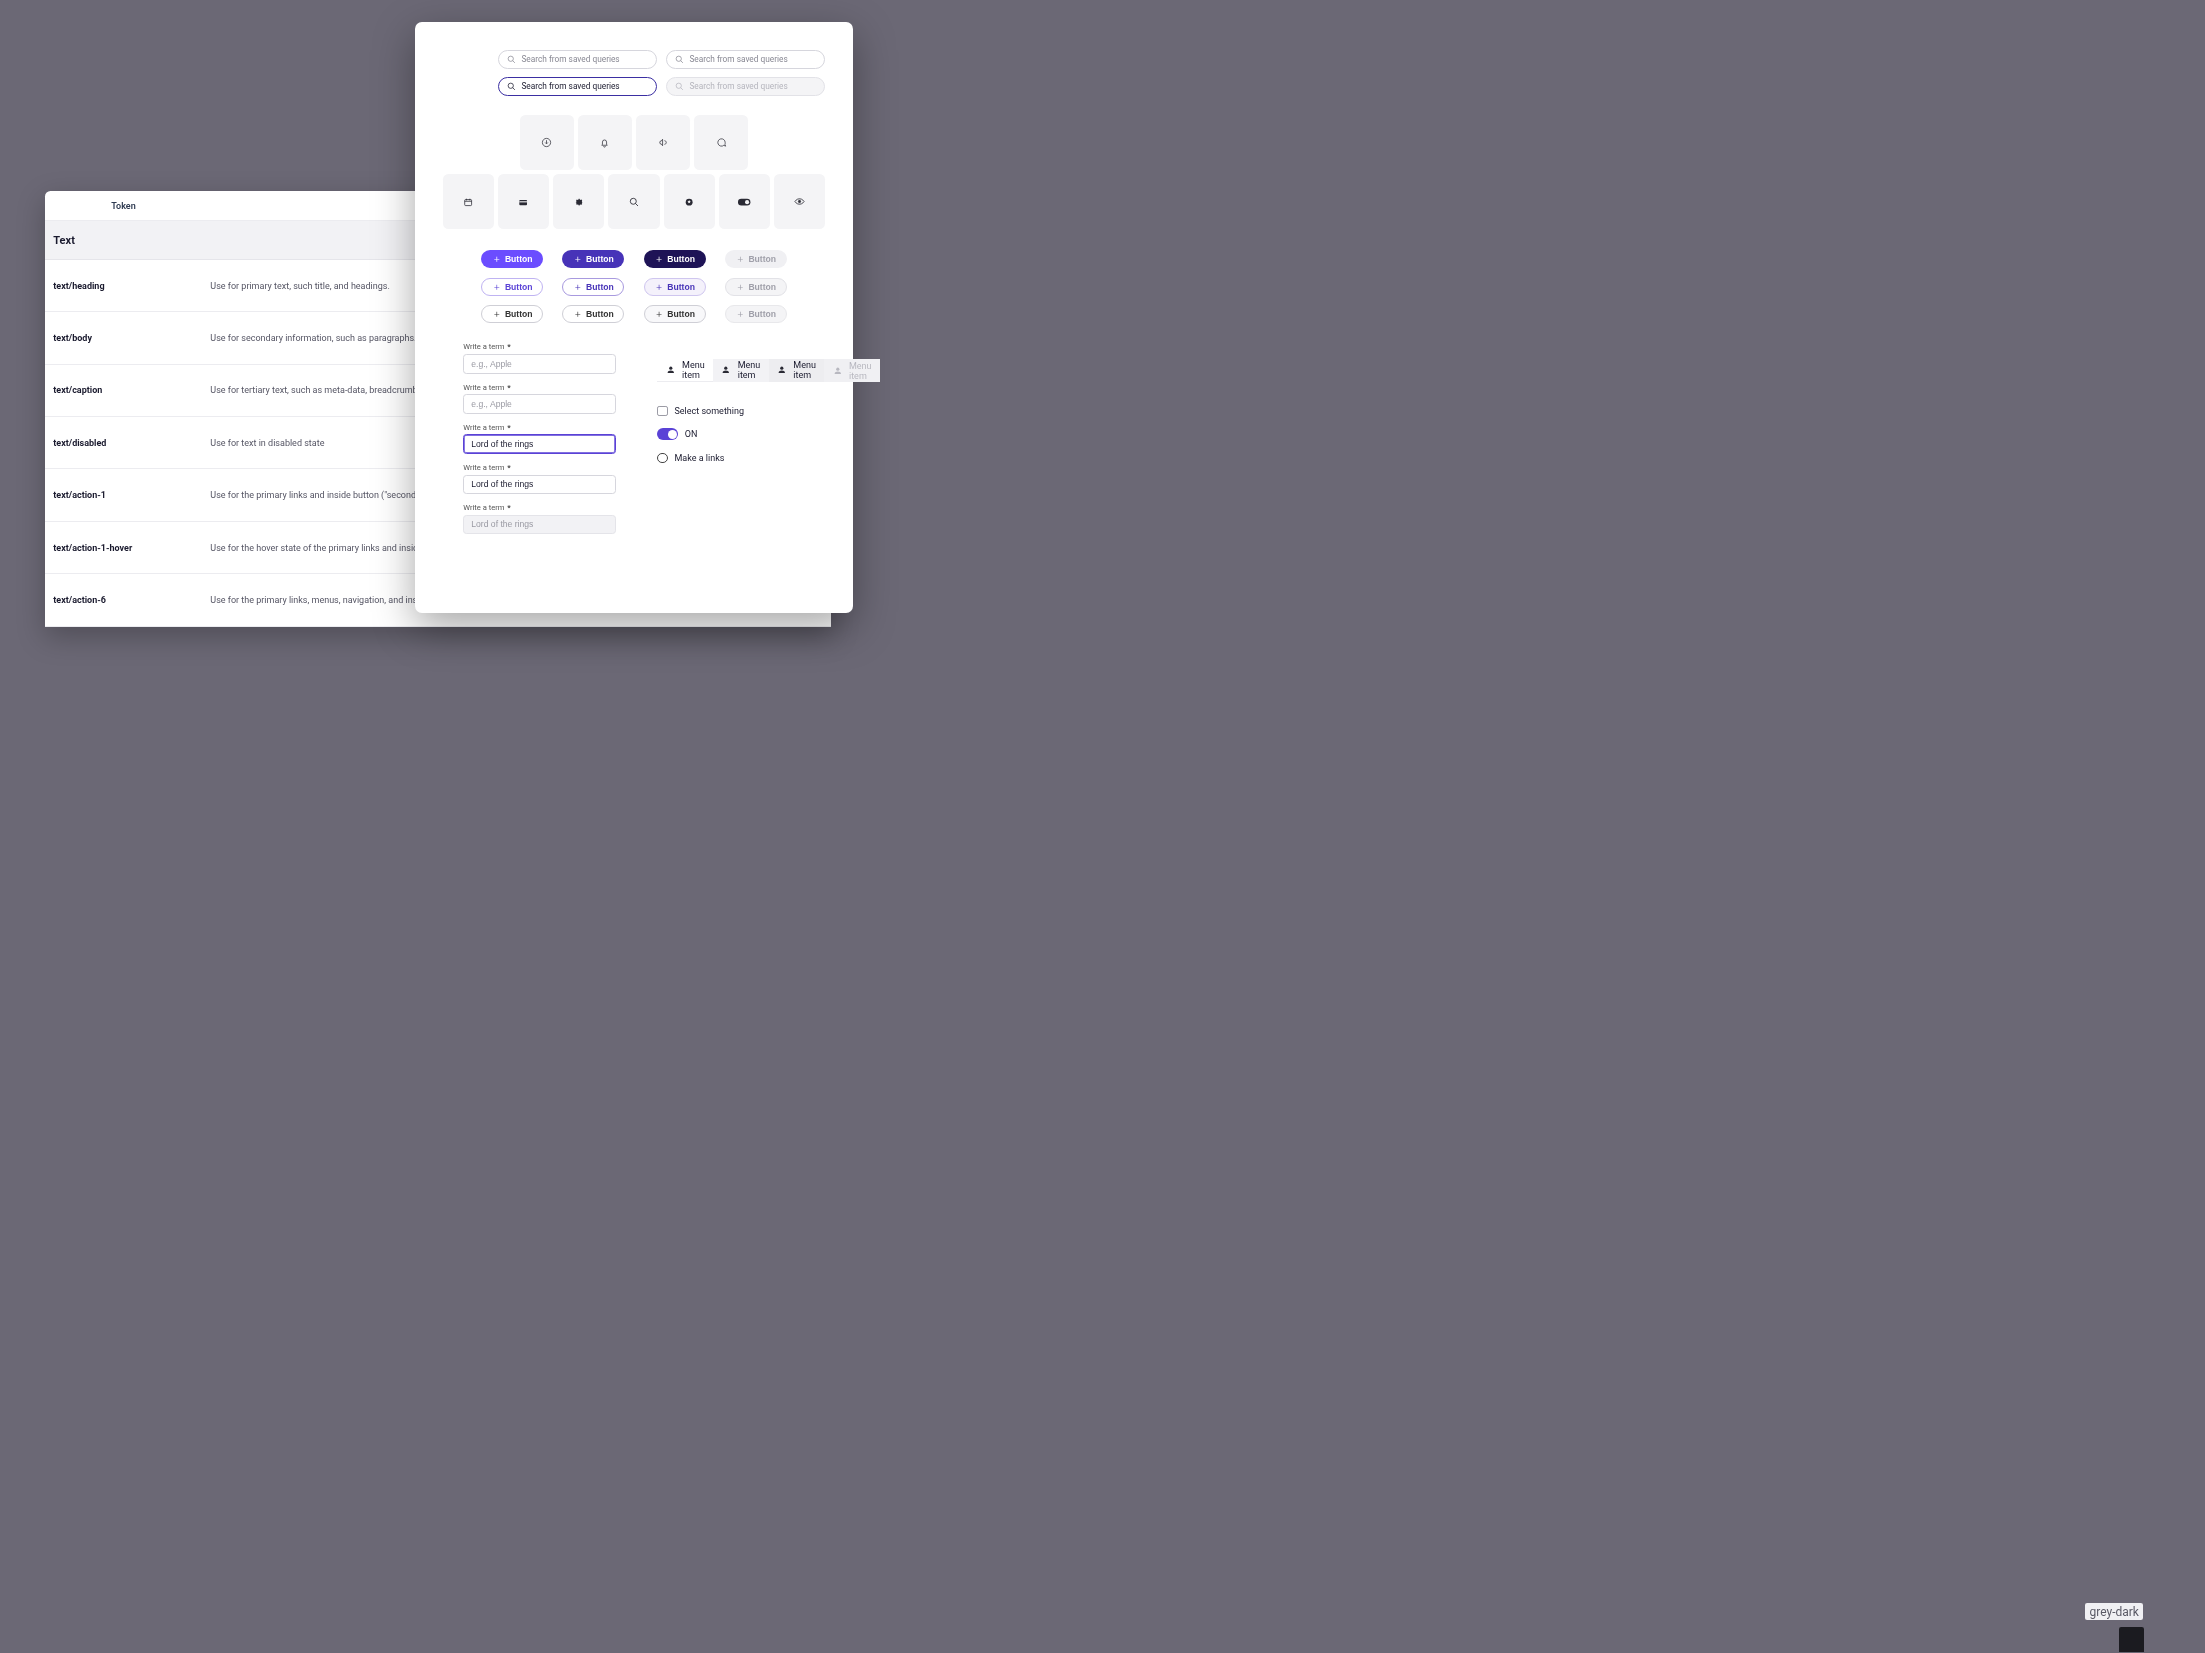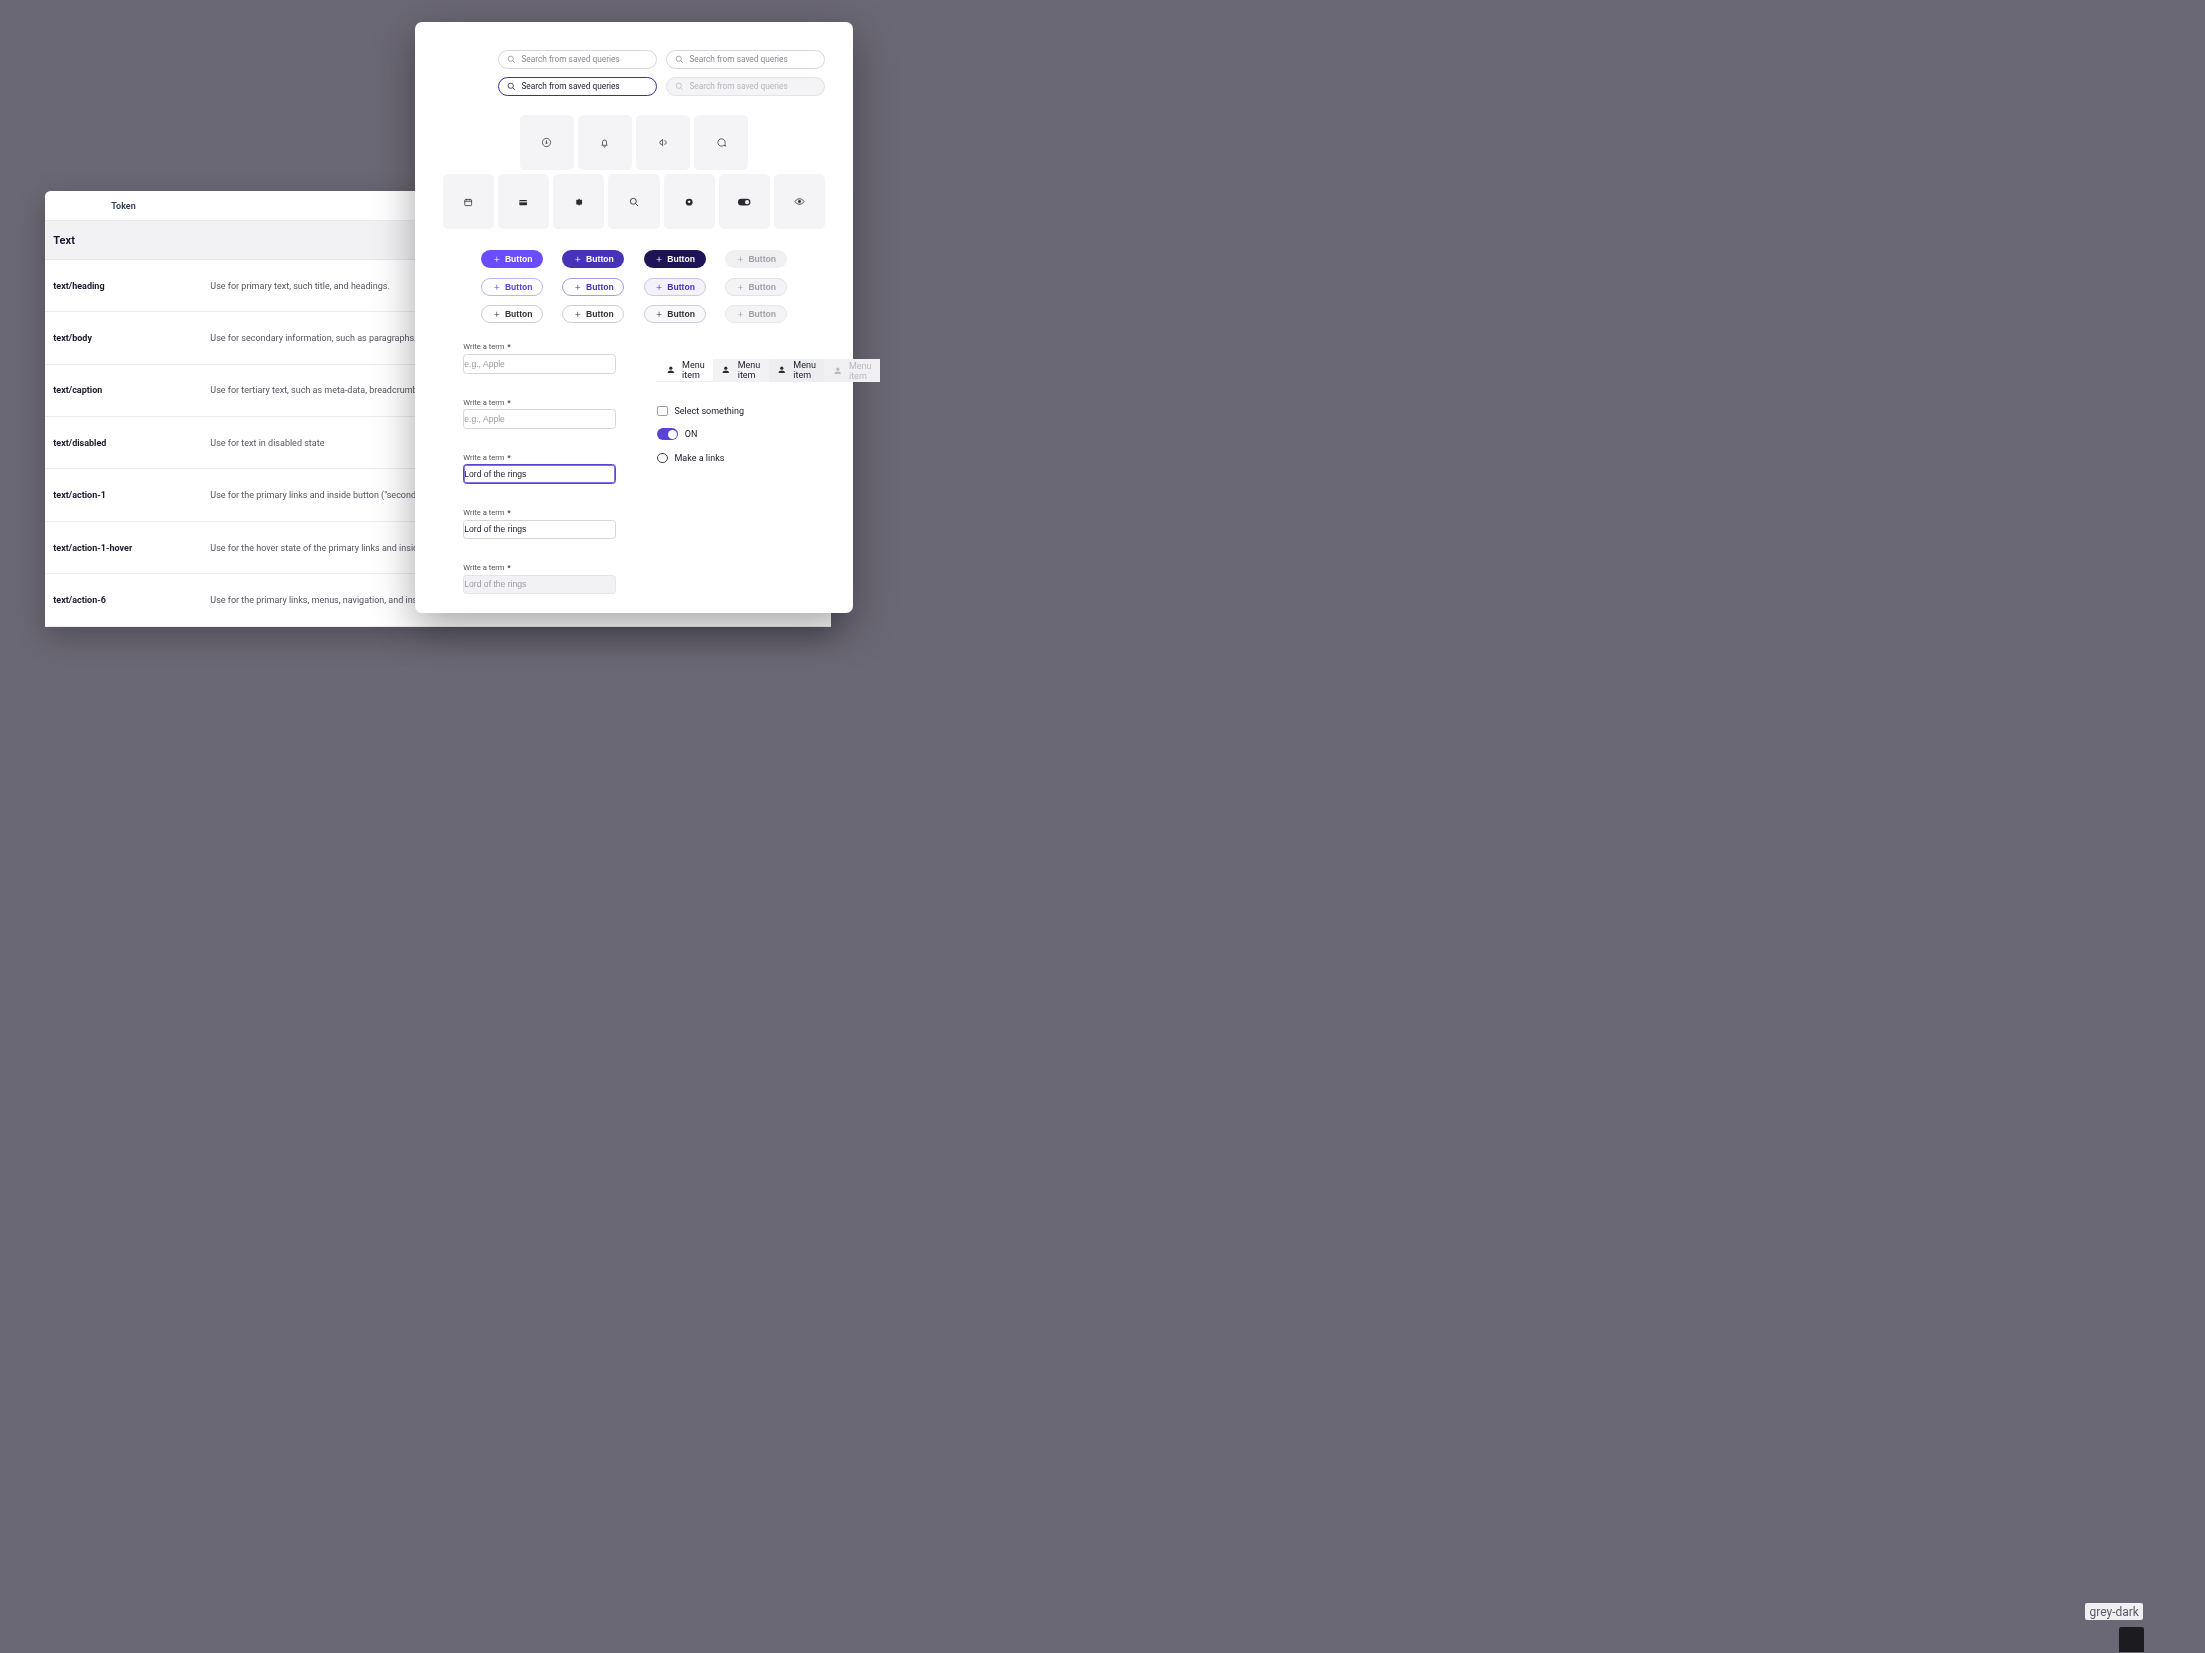--- a/index.html
+++ b/index.html
@@ -119,30 +119,30 @@
   .pill.out-2 { background: #fff; color: #4733b8; border-color: #a89adf; }
   .pill.out-3 { background: #f4f1fb; color: #4733b8; border-color: #cfc6ef; }
   .pill.out-4 { background: #f4f4f6; color: #a0a0aa; border-color: #e2e2e7; }
   .pill.thin-1 { background: #fff; color: #333; border-color: #cfcfd6; }
   .pill.thin-2 { background: #fff; color: #333; border-color: #cfcfd6; }
   .pill.thin-3 { background: #f8f8fa; color: #333; border-color: #cfcfd6; }
   .pill.thin-4 { background: #f4f4f6; color: #a0a0aa; border-color: #e8e8eb; }
 
   
   .lower { display: flex; gap: 41px; }
-  .col-left { flex: 0 0 153px; display: flex; flex-direction: column; gap: 24px; margin-left: 20.7px; }
+  .col-left { flex: 0 0 153px; display: flex; flex-direction: column; gap: 9px; margin-left: 20.7px; }
   .col-right { flex: 1; display: flex; flex-direction: column; gap: 23.4px; padding-top: 16.5px; }
 
   .field-label { font-size: 7.6px; color: #555; display: flex; gap: 2.8px; margin-bottom: 2.8px; }
   .field-label .req { color: #444; font-weight: 700; }
   .text-input {
     width: 100%; height: 19.3px;
     border: 0.7px solid #d6d6dd;
     border-radius: 3.4px;
-    padding: 0 0;
+    padding: 0 7px;
     font-size: 8.6px;
     color: #1a1a2e;
     background: #fff;
     outline: none;
   }
   .text-input::placeholder { color: #9a9aa3; }
   .text-input.focus { border-color: #5a42d6; box-shadow: 0 0 0 0.7px #5a42d6 inset; }
   .text-input.disabled { background: #f2f2f5; color: #b0b0b9; border-color: #e4e4e9; }
 
   

